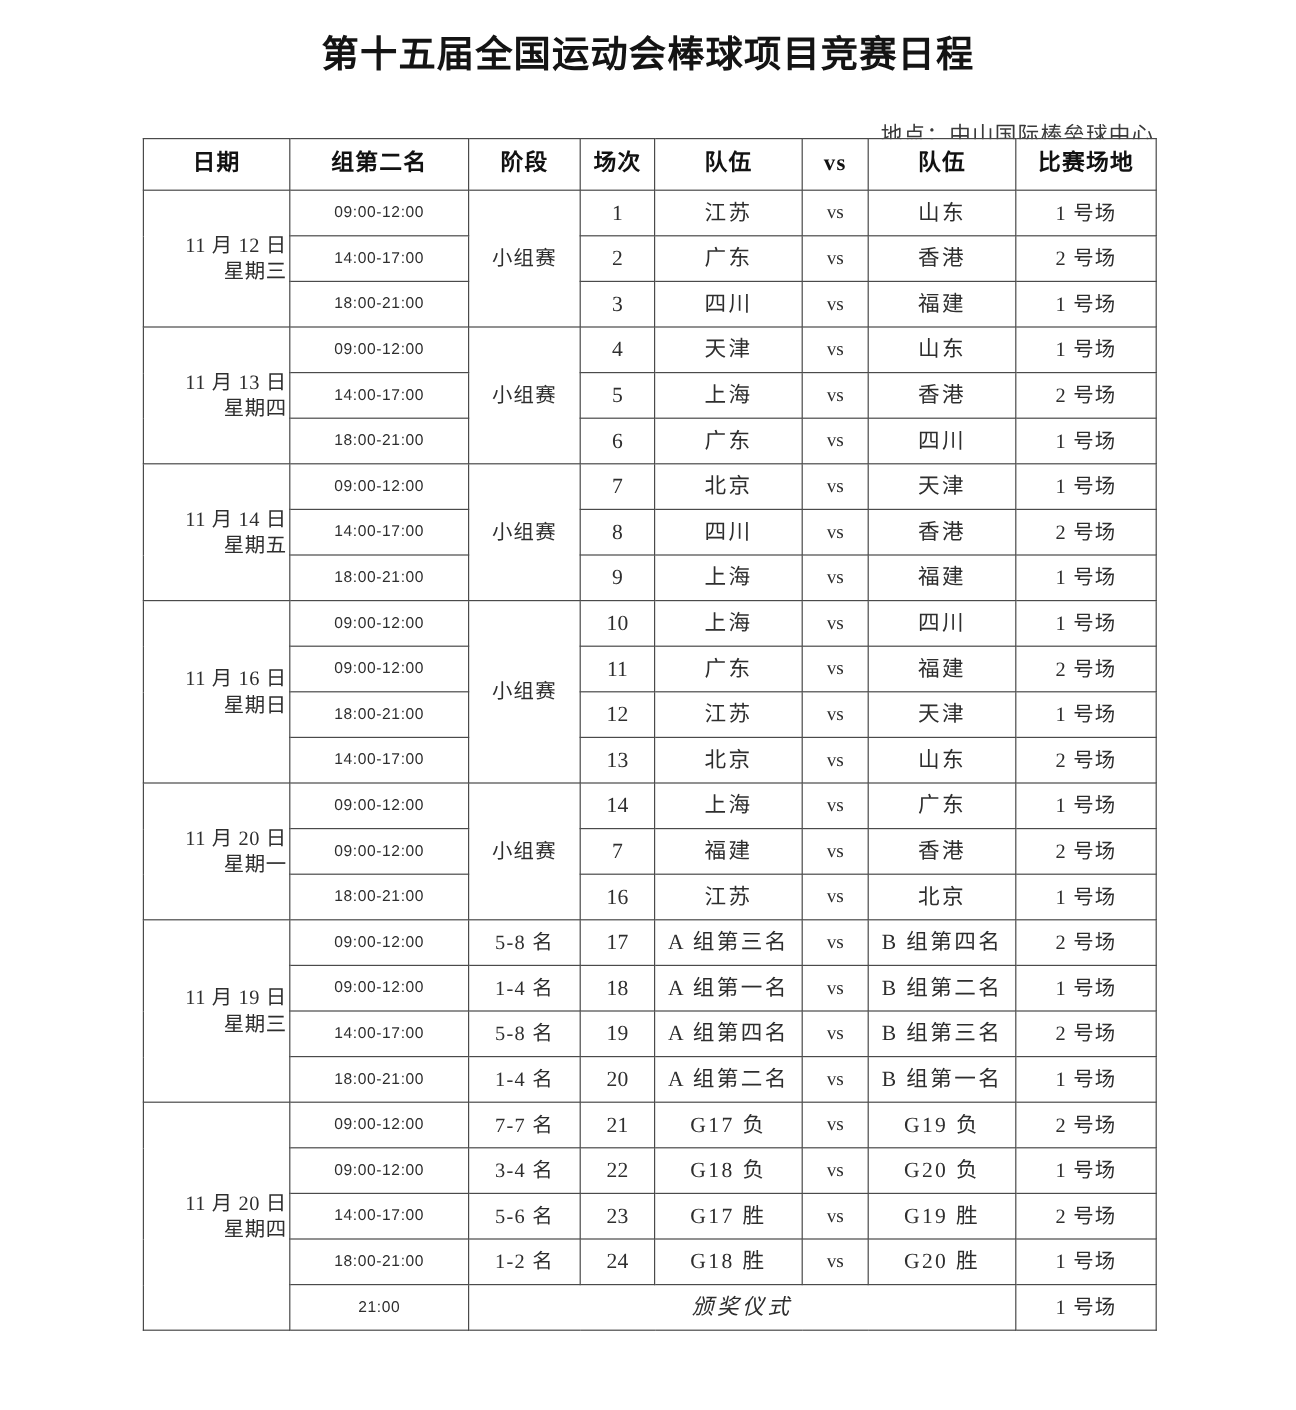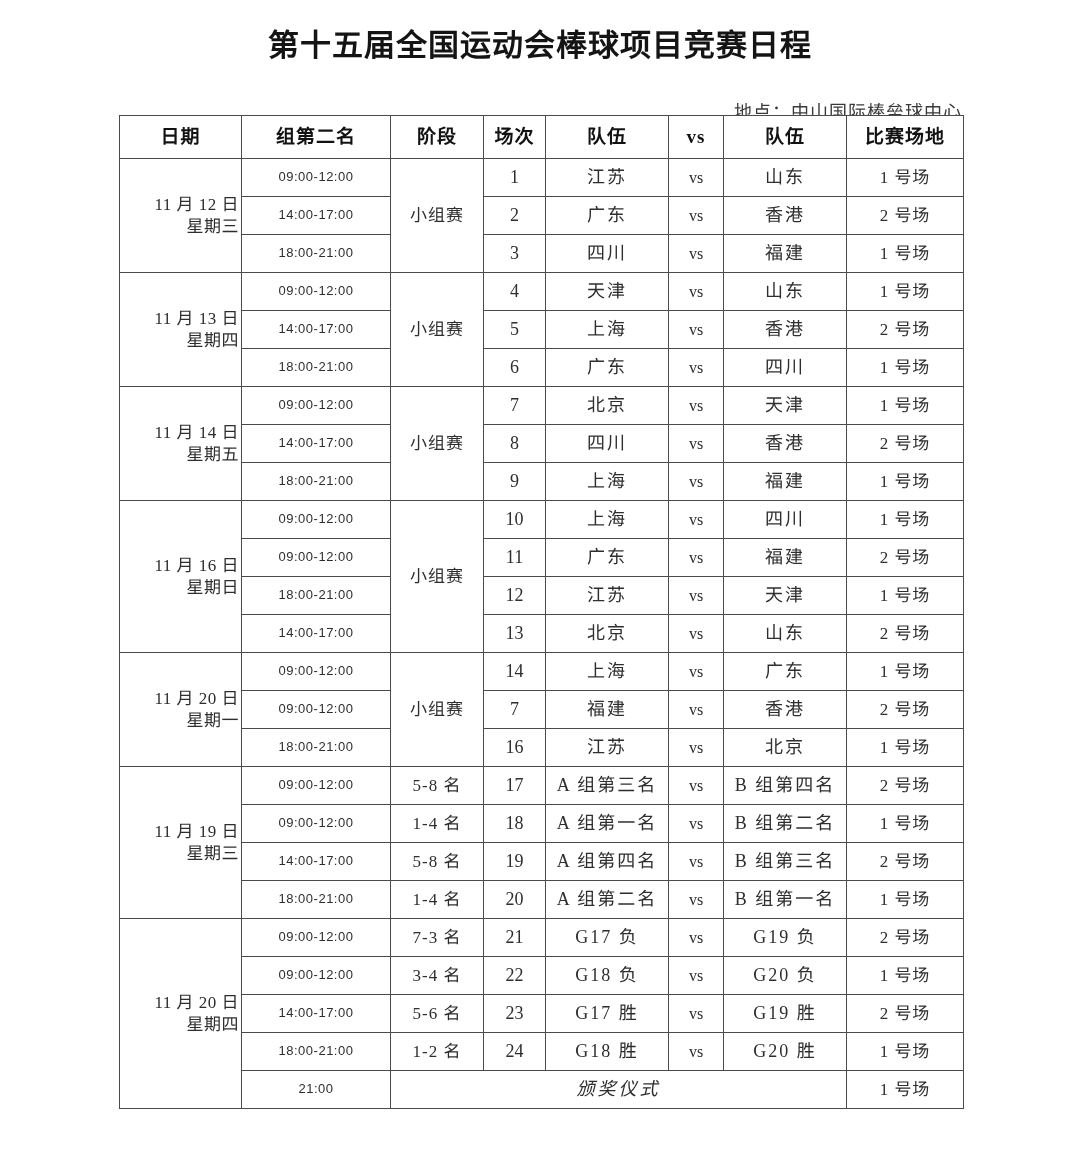--- a/index.html
+++ b/index.html
@@ -327,21 +327,21 @@
             <td class="cell-vs">vs</td>
             <td class="cell-team">B 组第一名</td>
             <td class="cell-field">1 号场</td>
           </tr>
           <tr class="block-top">
             <td class="cell-date" rowspan="5">
               <span class="d-line">11 月 20 日</span>
               <span class="d-line">星期四</span>
             </td>
             <td class="cell-time">09:00-12:00</td>
-            <td class="cell-stage">7-3 名</td>
+            <td class="cell-stage">7-7 名</td>
             <td class="cell-game">21</td>
             <td class="cell-team">G17 负</td>
             <td class="cell-vs">vs</td>
             <td class="cell-team">G19 负</td>
             <td class="cell-field">2 号场</td>
           </tr>
           <tr>
             <td class="cell-time">09:00-12:00</td>
             <td class="cell-stage">3-4 名</td>
             <td class="cell-game">22</td>

